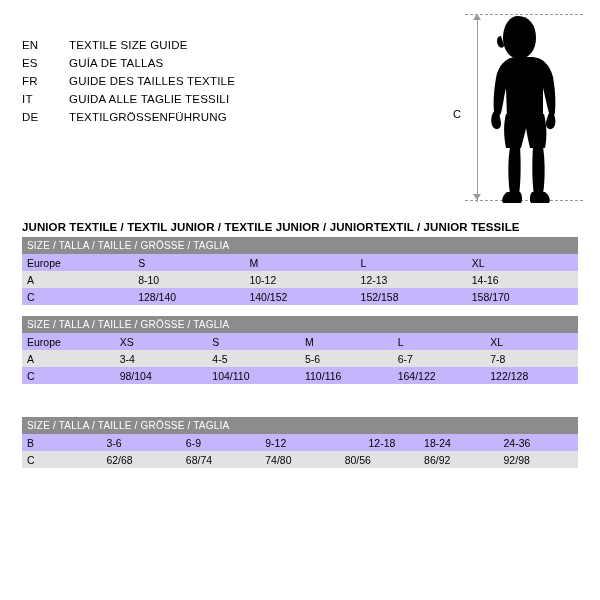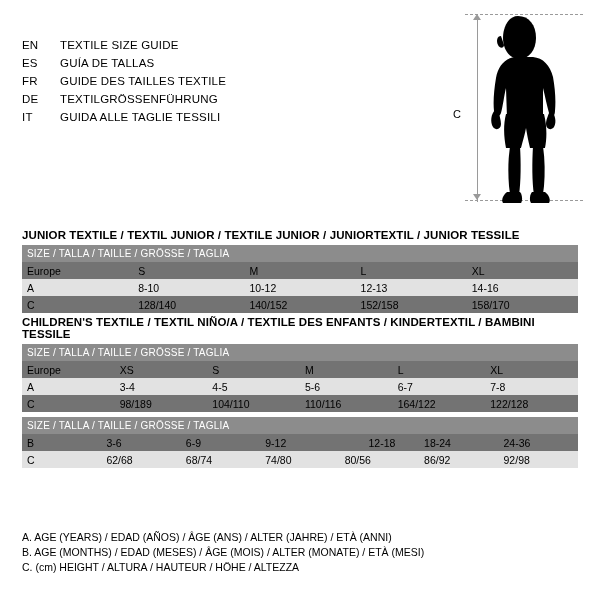--- a/index.html
+++ b/index.html
@@ -27,20 +27,21 @@
     left: 22px;
     top: 14px;
     width: 420px;
   }
   .lang-row {
     display: flex;
     align-items: baseline;
     height: 18px;
     font-size: 11.5px;
     letter-spacing: 0.2px;
+    gap: 9px;
   }
   .lang-code {
     width: 38px;
     flex: 0 0 38px;
   }
   .lang-title {
     flex: 1 1 auto;
     margin-top: 25px;
   }
 
@@ -136,21 +137,21 @@
   }
   table.size-table td {
     height: 17px;
     padding: 0 0 0 5px;
     vertical-align: middle;
   }
   table.size-table tr.shade td {
     background: #e2e2e2;
   }
   table.size-table tr.plain td {
-    background: #737373;
+    background: #c4b5fd;
   }
 
   
   .legend {
     position: absolute;
     left: 22px;
     width: 556px;
     font-size: 10.5px;
     line-height: 15px;
   }
@@ -170,26 +171,26 @@
     </div>
     <div class="lang-row">
       <span class="lang-code">ES</span>
       <span class="lang-title">GUÍA DE TALLAS</span>
     </div>
     <div class="lang-row">
       <span class="lang-code">FR</span>
       <span class="lang-title">GUIDE DES TAILLES TEXTILE</span>
     </div>
     <div class="lang-row">
+      <span class="lang-code">IT</span>
+      <span class="lang-title">GUIDA ALLE TAGLIE TESSILI</span>
+    </div>
+    <div class="lang-row">
       <span class="lang-code">DE</span>
       <span class="lang-title">TEXTILGRÖSSENFÜHRUNG</span>
-    </div>
-    <div class="lang-row">
-      <span class="lang-code">IT</span>
-      <span class="lang-title">GUIDA ALLE TAGLIE TESSILI</span>
     </div>
   </div>
 
   <div class="figure-area">
     <div class="dashed-top"></div>
     <div class="dashed-bottom"></div>
     <div class="arrow-line"></div>
     <div class="arrow-up"></div>
     <div class="arrow-down"></div>
     <div class="c-label">C</div>
@@ -213,21 +214,21 @@
 
         <path d="M48 132 C47 148 47 168 49 181 C50 187 58 186 58 180 L59 172 C60 160 60 146 58 132 Z"></path>
 
         <path d="M22 178 C18 181 16 186 18 189 L36 189 C38 186 37 180 35 178 Z"></path>
 
         <path d="M47 178 C45 180 44 186 46 189 L64 189 C66 186 64 181 60 178 Z"></path>
       </g>
     </svg>
   </div>
 
-  <div class="section" style="top:229px;">
+  <div class="section" style="top:221px;">
     <div class="section-title">JUNIOR TEXTILE / TEXTIL JUNIOR / TEXTILE JUNIOR / JUNIORTEXTIL / JUNIOR TESSILE</div>
     <table class="size-table">
       <tbody>
           <tr class="head">
         <td colspan="5">SIZE / TALLA / TAILLE / GRÖSSE / TAGLIA</td>
       </tr>
       <tr class="plain">
         <td style="width:90px;">Europe</td>
         <td style="width:115px;">S</td>
         <td style="width:115px;">M</td>
@@ -246,21 +247,20 @@
         <td>128/140</td>
         <td>140/152</td>
         <td>152/158</td>
         <td>158/170</td>
       </tr>
     </tbody>
       </table>
   </div>
 
   <div class="section" style="top:316px;">
-    <div class="section-title">CHILDREN'S TEXTILE / TEXTIL NIÑO/A / TEXTILE DES ENFANTS / KINDERTEXTIL / BAMBINI TESSILE</div>
     <table class="size-table">
       <tbody>
           <tr class="head">
         <td colspan="6">SIZE / TALLA / TAILLE / GRÖSSE / TAGLIA</td>
       </tr>
       <tr class="plain">
         <td style="width:90px;">Europe</td>
         <td style="width:95px;">XS</td>
         <td style="width:95px;">S</td>
         <td style="width:95px;">M</td>
@@ -270,21 +270,21 @@
       <tr class="shade">
         <td>A</td>
         <td>3-4</td>
         <td>4-5</td>
         <td>5-6</td>
         <td>6-7</td>
         <td>7-8</td>
       </tr>
       <tr class="plain">
         <td>C</td>
-        <td>98/189</td>
+        <td>98/104</td>
         <td>104/110</td>
         <td>110/116</td>
         <td>164/122</td>
         <td>122/128</td>
       </tr>
     </tbody>
       </table>
   </div>
 
   <div class="section" style="top:417px;">
@@ -308,19 +308,14 @@
         <td>68/74</td>
         <td>74/80</td>
         <td>80/56</td>
         <td>86/92</td>
         <td>92/98</td>
       </tr>
     </tbody>
       </table>
   </div>
 
-  <div class="legend" style="top:530px;">
-    <div>A. AGE (YEARS) / EDAD (AÑOS) / ÂGE (ANS) / ALTER (JAHRE) / ETÀ (ANNI)</div>
-    <div>B. AGE (MONTHS) / EDAD (MESES) / ÂGE (MOIS) / ALTER (MONATE) / ETÀ (MESI)</div>
-    <div>C. (cm) HEIGHT / ALTURA / HAUTEUR / HÖHE / ALTEZZA</div>
-  </div>
 
 </div>
 
 </body></html>

